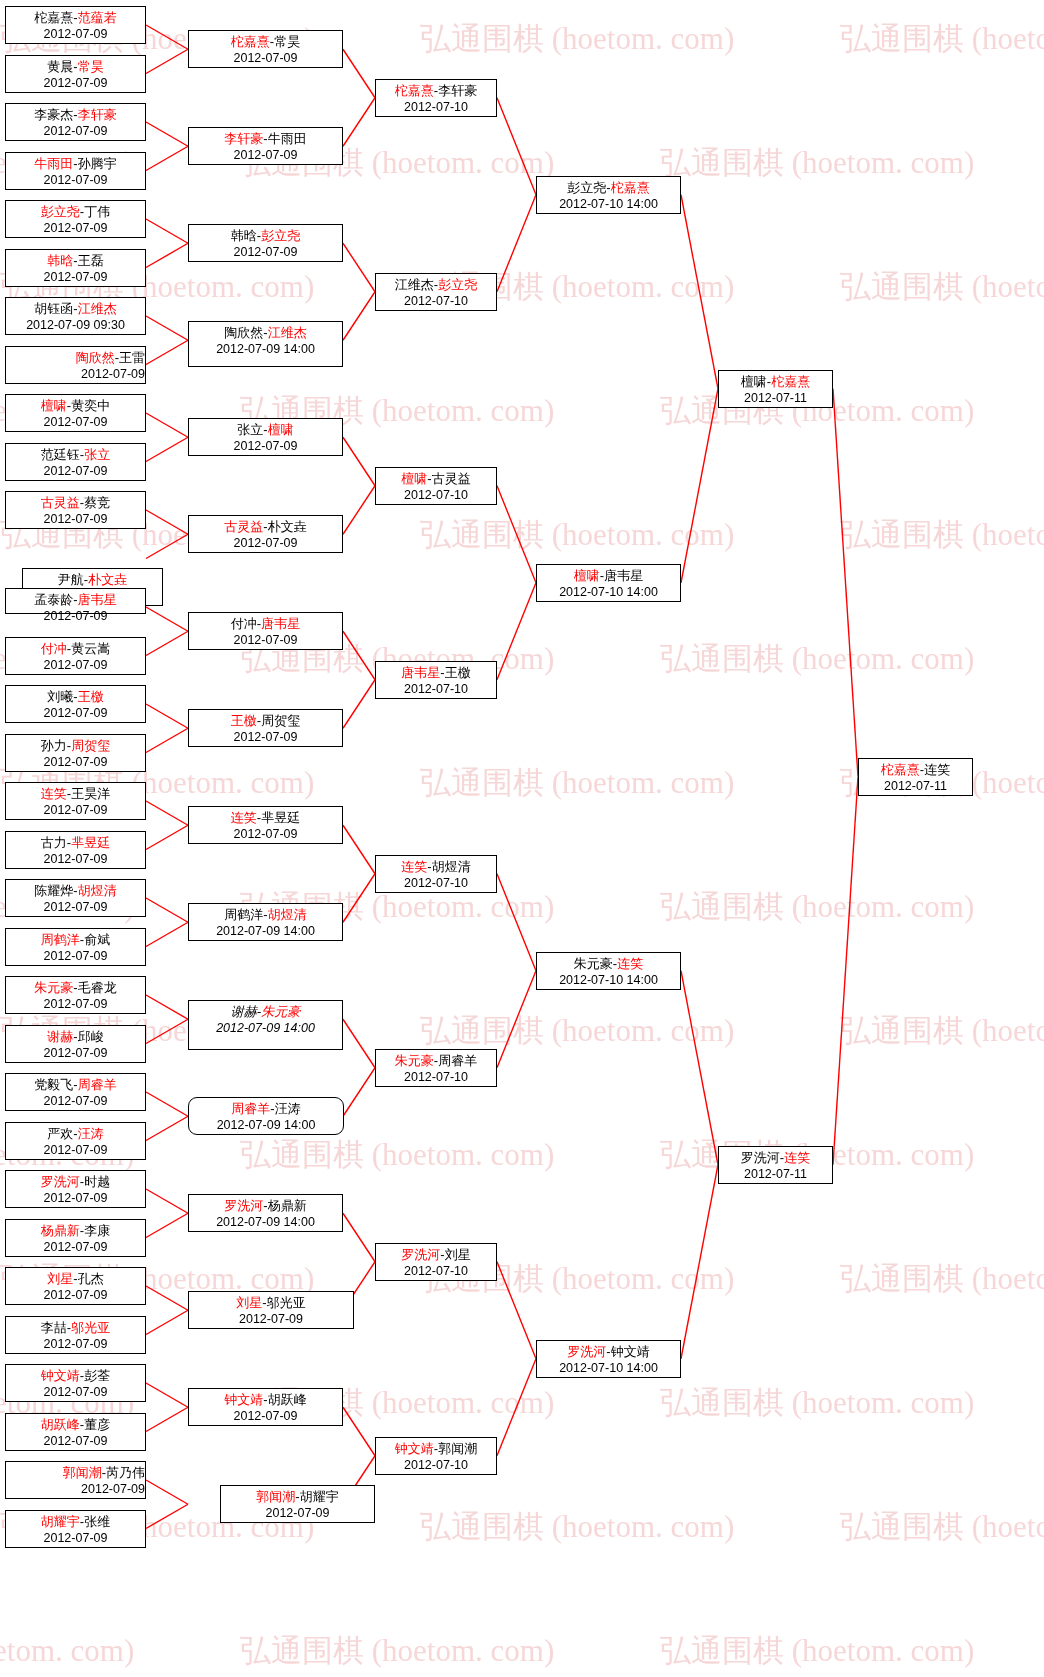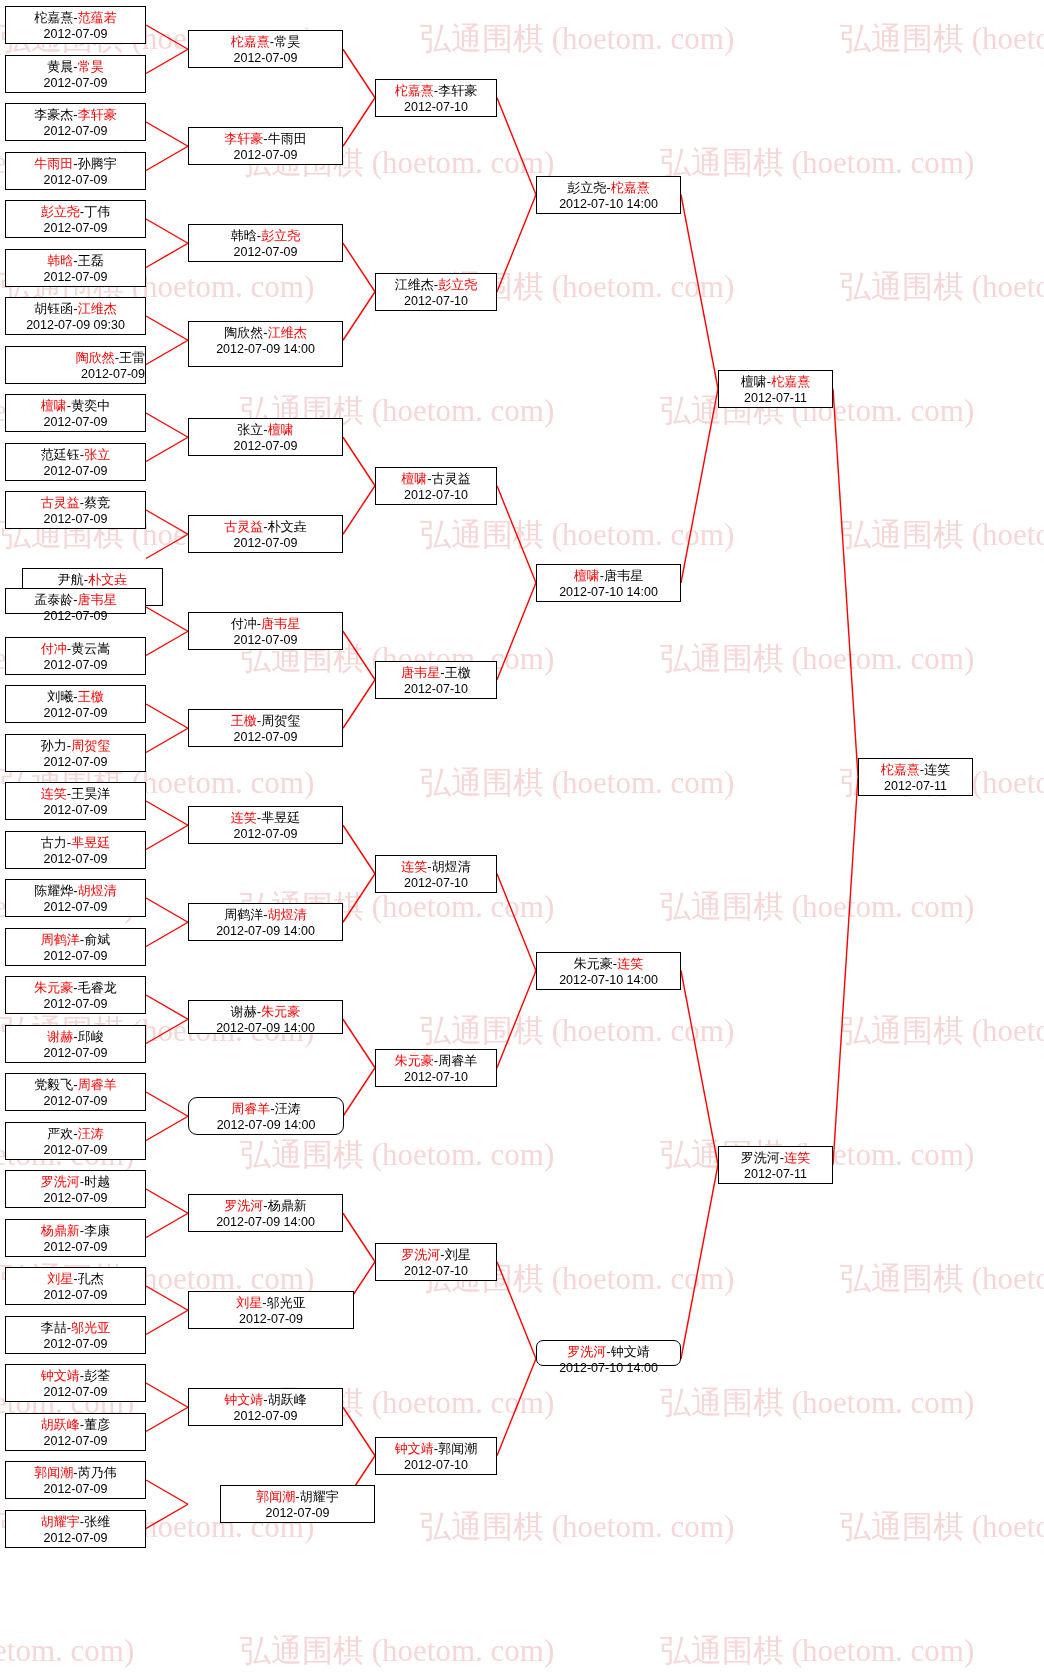--- a/index.html
+++ b/index.html
@@ -282,21 +282,21 @@
         <div class="date">2012-07-09</div>
       </div>
       <div class="node" style="left: 5px; top: 1364px; width: 141px; height: 38px;">
         <div class="players"><span class="w">钟文靖</span><span>-</span><span class="l">彭荃</span></div>
         <div class="date">2012-07-09</div>
       </div>
       <div class="node" style="left: 5px; top: 1412.5px; width: 141px; height: 38px;">
         <div class="players"><span class="w">胡跃峰</span><span>-</span><span class="l">董彦</span></div>
         <div class="date">2012-07-09</div>
       </div>
-      <div class="node" style="left: 5px; top: 1461px; width: 141px; height: 38px;">
+      <div class="node" style="left: 5px; top: 1461px; width: 141px; height: 38px; text-align: right;">
         <div class="players"><span class="w">郭闻潮</span><span>-</span><span class="l">芮乃伟</span></div>
         <div class="date">2012-07-09</div>
       </div>
       <div class="node" style="left: 5px; top: 1509.5px; width: 141px; height: 38px;">
         <div class="players"><span class="w">胡耀宇</span><span>-</span><span class="l">张维</span></div>
         <div class="date">2012-07-09</div>
       </div>
       <div class="node" style="left: 188px; top: 30.25px; width: 155px; height: 38px;">
         <div class="players"><span class="w">柁嘉熹</span><span>-</span><span class="l">常昊</span></div>
         <div class="date">2012-07-09</div>
@@ -330,21 +330,21 @@
         <div class="date">2012-07-09</div>
       </div>
       <div class="node" style="left: 188px; top: 806.25px; width: 155px; height: 38px;">
         <div class="players"><span class="w">连笑</span><span>-</span><span class="l">芈昱廷</span></div>
         <div class="date">2012-07-09</div>
       </div>
       <div class="node" style="left: 188px; top: 903.25px; width: 155px; height: 38px;">
         <div class="players"><span class="l">周鹤洋</span><span>-</span><span class="w">胡煜清</span></div>
         <div class="date">2012-07-09 14:00</div>
       </div>
-      <div class="node" style="left: 188px; top: 1000.25px; width: 155px; height: 34px;">
+      <div class="node" style="left: 188px; top: 1000.25px; width: 155px; height: 50px; font-style: italic;">
         <div class="players"><span class="l">谢赫</span><span>-</span><span class="w">朱元豪</span></div>
         <div class="date">2012-07-09 14:00</div>
       </div>
       <div class="node" style="left: 188px; top: 1097.25px; width: 156px; height: 38px; border-radius: 9px;">
         <div class="players"><span class="w">周睿羊</span><span>-</span><span class="l">汪涛</span></div>
         <div class="date">2012-07-09 14:00</div>
       </div>
       <div class="node" style="left: 188px; top: 1194.25px; width: 155px; height: 38px;">
         <div class="players"><span class="w">罗洗河</span><span>-</span><span class="l">杨鼎新</span></div>
         <div class="date">2012-07-09 14:00</div>
@@ -398,21 +398,21 @@
         <div class="date">2012-07-10 14:00</div>
       </div>
       <div class="node" style="left: 536px; top: 563.75px; width: 145px; height: 38px;">
         <div class="players"><span class="w">檀啸</span><span>-</span><span class="l">唐韦星</span></div>
         <div class="date">2012-07-10 14:00</div>
       </div>
       <div class="node" style="left: 536px; top: 951.75px; width: 145px; height: 38px;">
         <div class="players"><span class="l">朱元豪</span><span>-</span><span class="w">连笑</span></div>
         <div class="date">2012-07-10 14:00</div>
       </div>
-      <div class="node" style="left: 536px; top: 1339.75px; width: 145px; height: 26px; border-radius: 7px;">
+      <div class="node" style="left: 536px; top: 1339.75px; width: 145px; height: 38px;">
         <div class="players"><span class="w">罗洗河</span><span>-</span><span class="l">钟文靖</span></div>
         <div class="date">2012-07-10 14:00</div>
       </div>
       <div class="node" style="left: 718px; top: 369.75px; width: 115px; height: 38px;">
         <div class="players"><span class="l">檀啸</span><span>-</span><span class="w">柁嘉熹</span></div>
         <div class="date">2012-07-11</div>
       </div>
       <div class="node" style="left: 718px; top: 1145.75px; width: 115px; height: 38px;">
         <div class="players"><span class="l">罗洗河</span><span>-</span><span class="w">连笑</span></div>
         <div class="date">2012-07-11</div>

